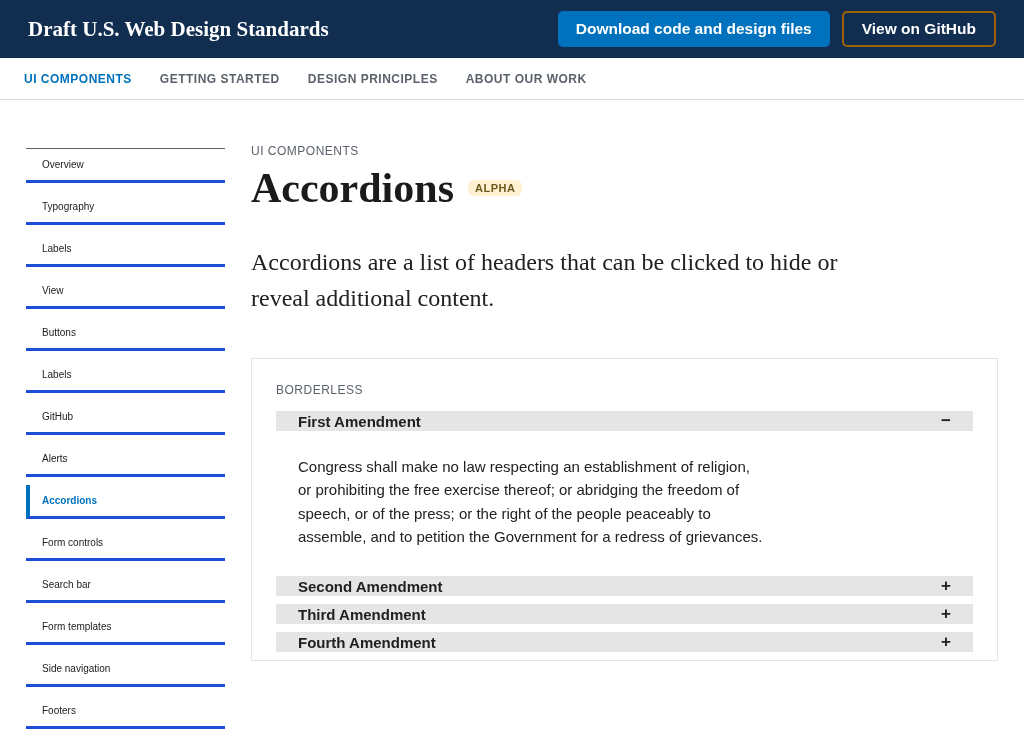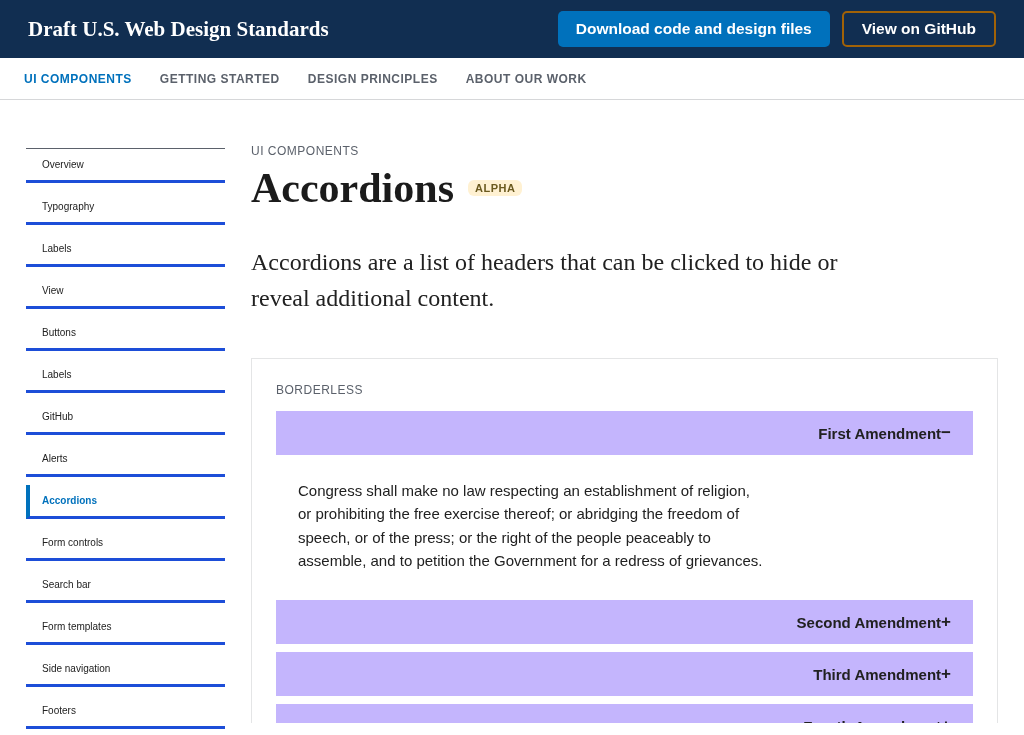--- a/index.html
+++ b/index.html
@@ -135,24 +135,24 @@
     font-weight: 400;
     color: #5b616b;
     letter-spacing: 0.5px;
     margin-bottom: 14px;
   }
 
   .accordion {
     font-family: -apple-system, BlinkMacSystemFont, "Segoe UI", Arial, sans-serif;
   }
   .acc-header {
-    background: #c4b5fd;
-    padding: 12px 22px;
+    background: #e5e5e5;
+    padding: 0 22px;
     display: flex;
-    justify-content: flex-end;
+    justify-content: space-between;
     align-items: center;
     margin-bottom: 8px;
     cursor: pointer;
   }
   .acc-title { font-weight: 700; font-size: 15px; color: #212121; }
   .acc-icon { font-weight: 900; font-size: 17px; color: #212121; }
   .acc-content {
     padding: 16px 22px 28px 22px;
     font-size: 15px;
     line-height: 1.55;

